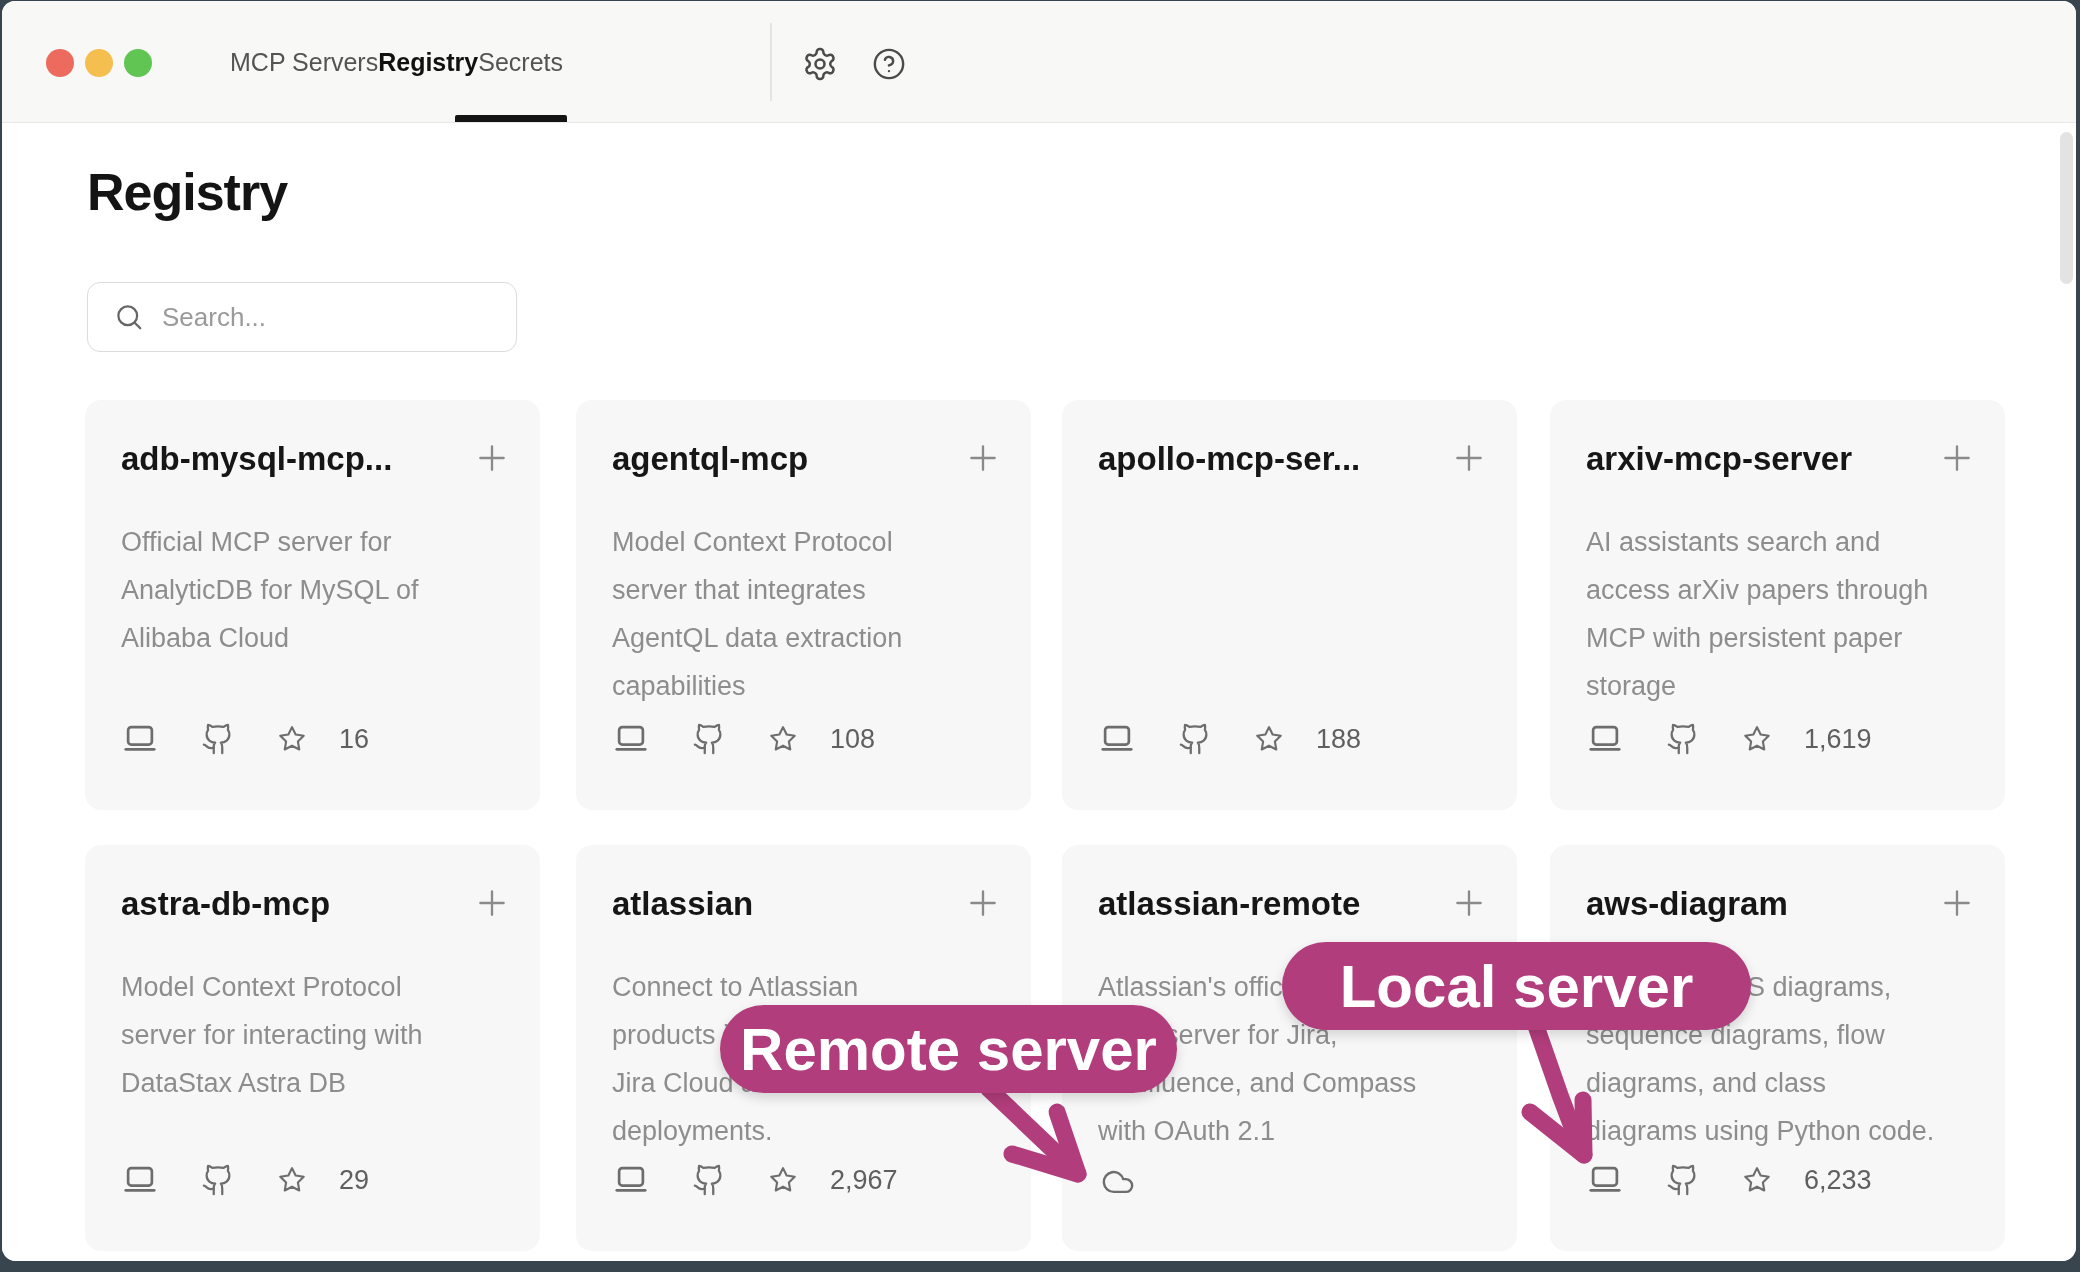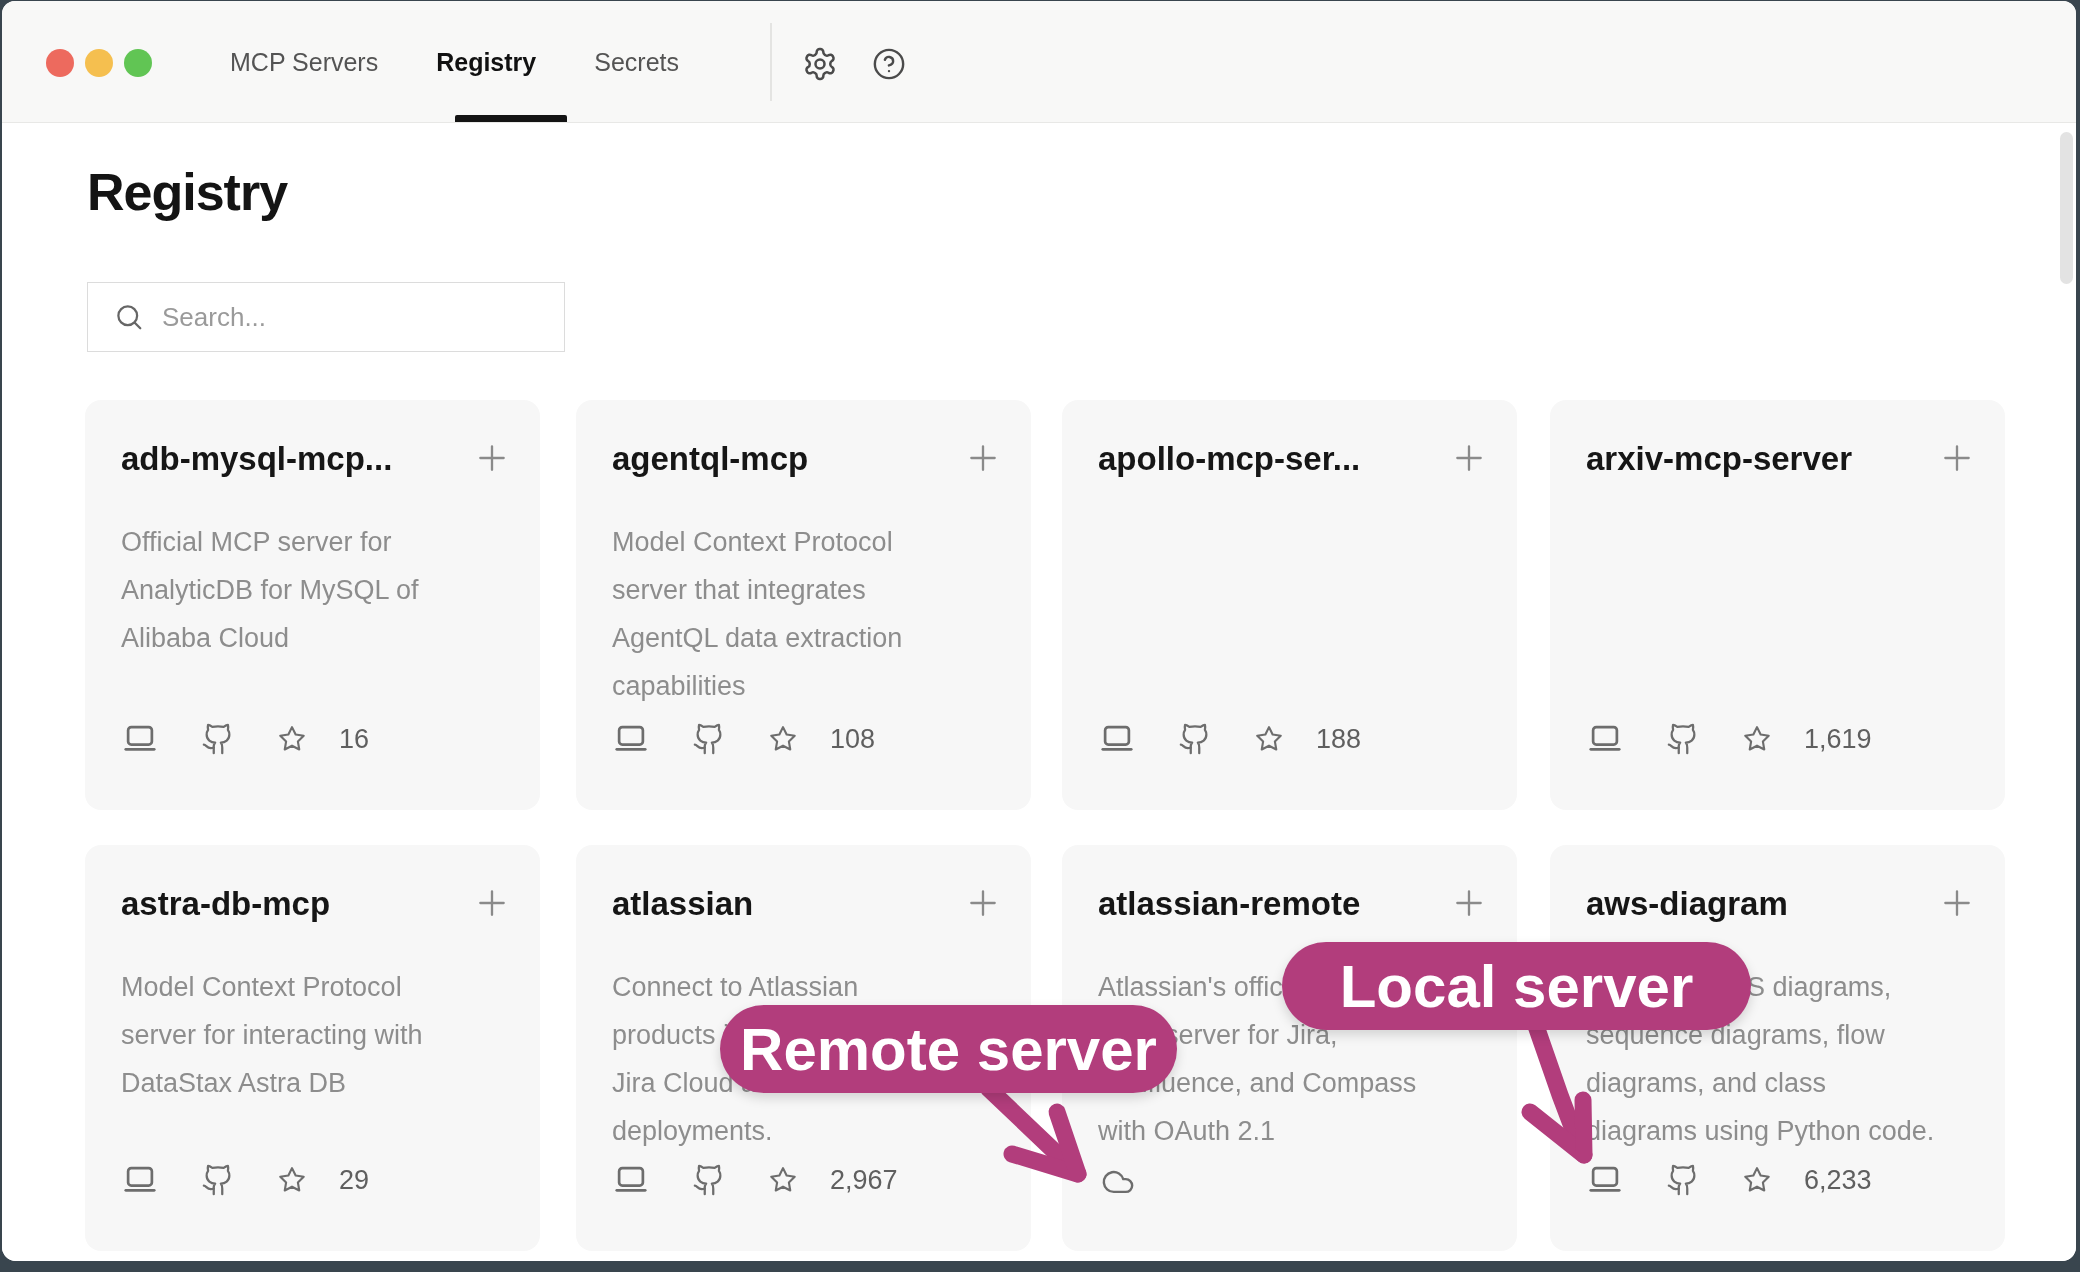--- a/index.html
+++ b/index.html
@@ -13,39 +13,39 @@
     position:absolute; left:2px; top:1px; right:4px; bottom:11px;
     background:#ffffff; border-radius:13px 13px 14px 14px; overflow:hidden;
   }
   
   .titlebar{
     position:absolute; left:0; top:0; right:0; height:122px;
     background:#f8f8f7; border-bottom:1px solid #e8e8e6;
   }
   .traffic{ position:absolute; top:48px; width:28px; height:28px; border-radius:50%; cursor:pointer; }
   .tl-0{ left:44px; } .tl-1{ left:83px; } .tl-2{ left:122px; }
-  .tabs{ position:absolute; left:228px; top:0; height:122px; display:flex; align-items:center; gap:58px; }
+  .tabs{ position:absolute; left:228px; top:0; height:122px; display:flex; align-items:center; }
   .tab{ font-size:25px; color:#545454; cursor:pointer; }
   .tab.active{ color:#111; font-weight:600; }
   .tab-underline{
     position:absolute; left:453px; bottom:0; width:112px; height:7px;
     background:#141414; border-radius:2px 2px 0 0;
   }
   .tb-divider{ position:absolute; left:768px; top:22px; width:2px; height:78px; background:#e4e4e2; }
   .tb-btn{ position:absolute; top:44px; width:38px; height:38px; display:flex; align-items:center;
     justify-content:center; color:#4b4b4b; cursor:pointer; background:none; border:none; }
   .tb-gear{ left:799px; } .tb-help{ left:868px; }
 
   
   .content{ position:absolute; left:0; top:123px; right:0; bottom:0; background:#fff; }
   h1.page-title{ position:absolute; left:85px; top:38px; font-size:52px; font-weight:800;
     color:#141414; letter-spacing:-1px; }
   .searchbox{
-    position:absolute; left:85px; top:158px; width:478px; height:70px;
-    border:1.5px solid #dcdcdc; border-radius:0; background:#fff;
+    position:absolute; left:85px; top:158px; width:430px; height:70px;
+    border:1.5px solid #dcdcdc; border-radius:13px; background:#fff;
     display:flex; align-items:center;
   }
   .searchbox .mag{ margin-left:26px; color:#666; flex:0 0 auto; display:flex; }
   .searchbox input{
     border:none; outline:none; background:transparent; font-size:26px; color:#333;
     font-family:inherit; margin-left:18px; width:380px;
   }
   .searchbox input::placeholder{ color:#9a9a9a; }
   .scroll-thumb{ position:absolute; top:8px; right:3px; width:13px; height:152px;
     border-radius:7px; background:#e3e3e3; cursor:grab; }
@@ -243,20 +243,24 @@
         </div>
         <div class="card" style="left: 1548px; top: 276px; width: 455px; height: 410px;">
           <div class="card-title">arxiv-mcp-server</div>
           <button class="add-btn">
             <span style="display:flex">
               <svg width="40" height="40" viewBox="0 0 24 24" stroke="currentColor" stroke-width="1.4" fill="none" stroke-linecap="round">
                 <path d="M5 12h14M12 5v14"></path>
               </svg>
             </span>
           </button>
+          <div class="card-desc">AI assistants search and
+access arXiv papers through
+MCP with persistent paper
+storage</div>
           <div class="card-footer">
             <span class="f-gap">
               <svg width="38" height="38" viewBox="0 0 24 24" stroke="currentColor" stroke-width="1.7" fill="none" stroke-linecap="round" stroke-linejoin="round">
                 <rect x="4.5" y="4.5" width="15" height="11" rx="2"></rect>
                 <path d="M3 18.5h18"></path>
               </svg>
             </span>
             <span class="f-gap">
               <svg width="34" height="34" viewBox="0 0 24 24" stroke="currentColor" stroke-width="1.6" fill="none" stroke-linecap="round" stroke-linejoin="round">
                 <path d="M15 22v-4a4.8 4.8 0 0 0-1-3.5c3 0 6-2 6-5.5.08-1.25-.27-2.48-1-3.5.28-1.15.28-2.35 0-3.5 0 0-1 0-3 1.5-2.64-.5-5.36-.5-8 0C6 2 5 2 5 2c-.3 1.15-.3 2.35 0 3.5A5.403 5.403 0 0 0 4 9c0 3.5 3 5.5 6 5.5-.39.49-.68 1.05-.85 1.65-.17.6-.22 1.23-.15 1.85v4"></path>

